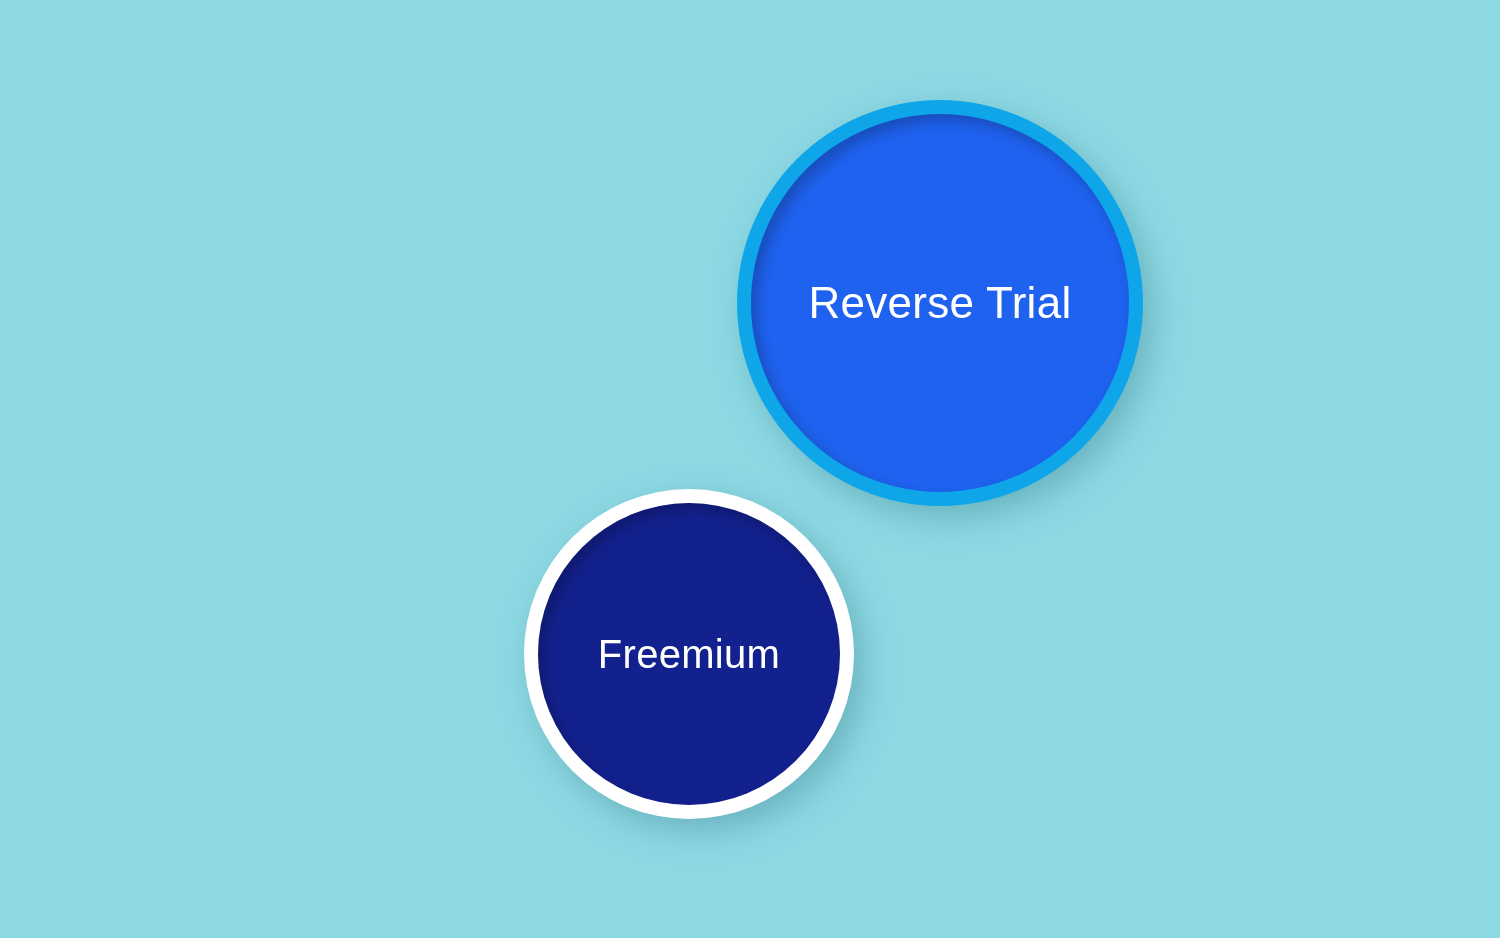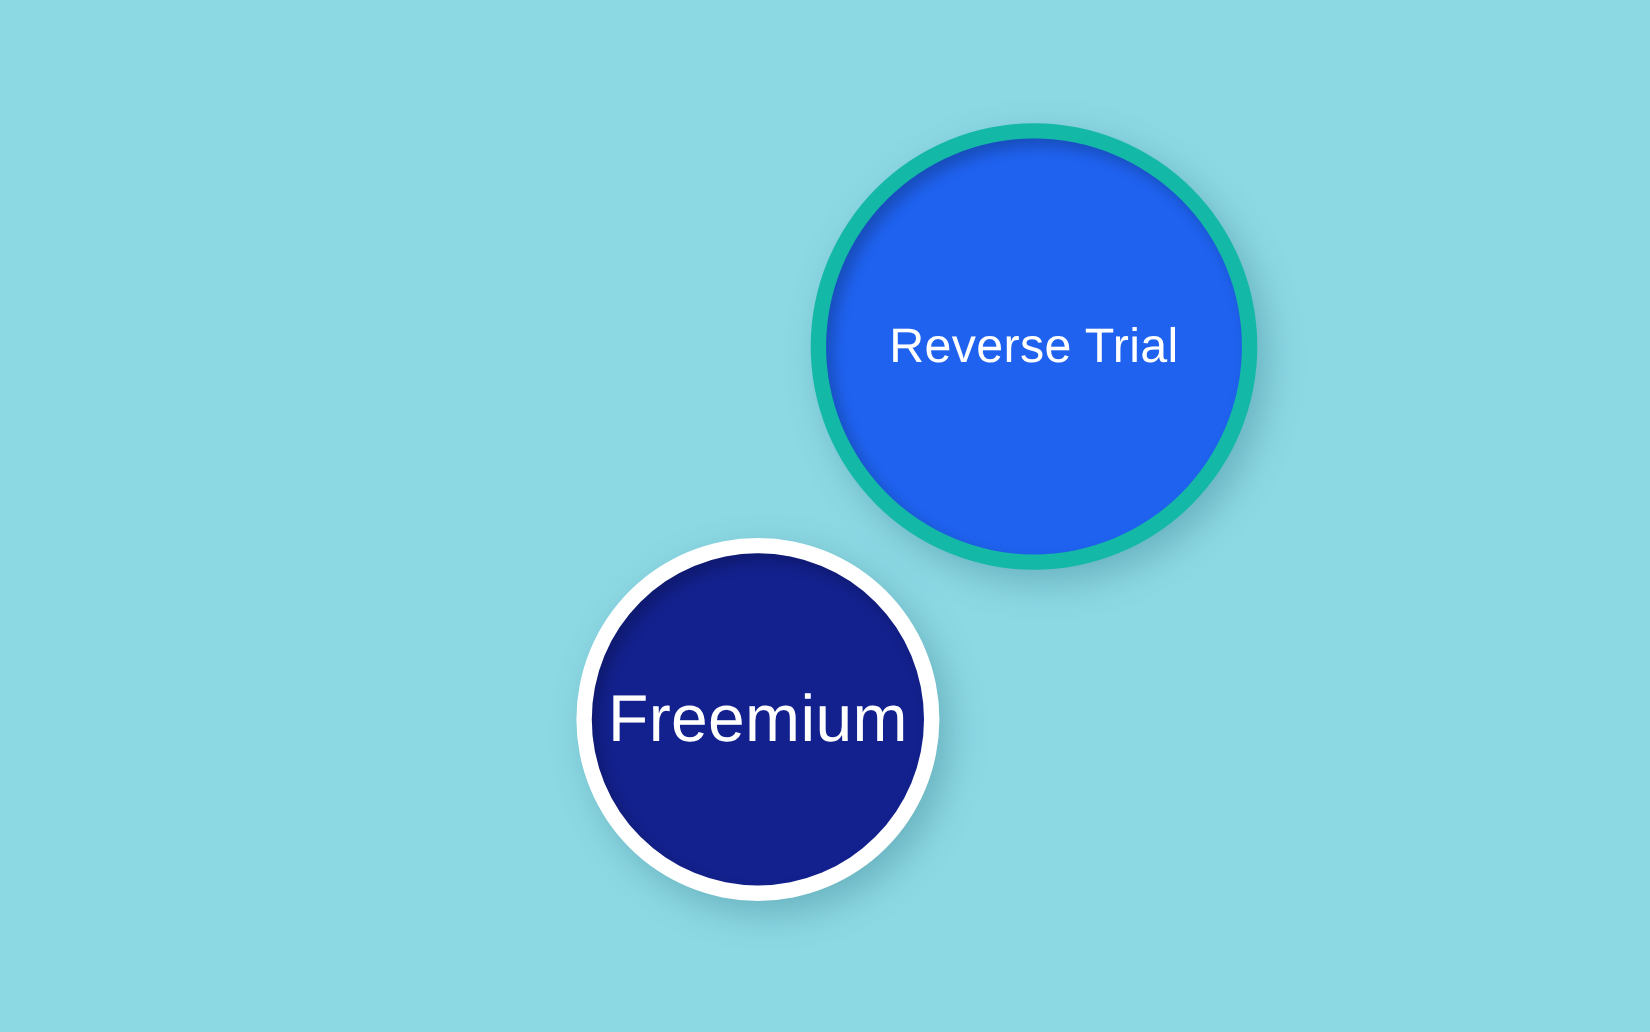--- a/index.html
+++ b/index.html
@@ -78,30 +78,30 @@
 
   
   #bubble-freemium {
     left: 524px;
     top: 489px;
     width: 330px;
     height: 330px;
     padding: 14px;
   }
   #bubble-freemium .bubble-label {
-    font-size: 60px;
+    font-size: 40px;
   }
 </style>
 </head>
 <body style="background: rgb(140, 216, 227);">
 
 <div id="canvas" style="background: rgb(140, 216, 227); width: 1500px; height: 938px;">
 
 
-  <div class="bubble" id="bubble-reverse-trial" style="width: 406px; height: 406px; left: 737px; top: 112px; background: #14b8a6;">
+  <div class="bubble" id="bubble-reverse-trial" style="width: 406px; height: 406px; left: 737px; top: 100px; background: #0ea5e9;">
     <div class="bubble-inner" style="background: rgb(31, 98, 239);">
       <span class="bubble-label" style="color: rgb(255, 255, 255);">Reverse Trial</span>
     </div>
   </div>
 
   <div class="bubble" id="bubble-freemium" style="width: 330px; height: 330px; left: 524px; top: 489px; background: rgb(255, 255, 255);">
     <div class="bubble-inner" style="background: rgb(19, 33, 142);">
       <span class="bubble-label" style="color: rgb(255, 255, 255);">Freemium</span>
     </div>
   </div>

